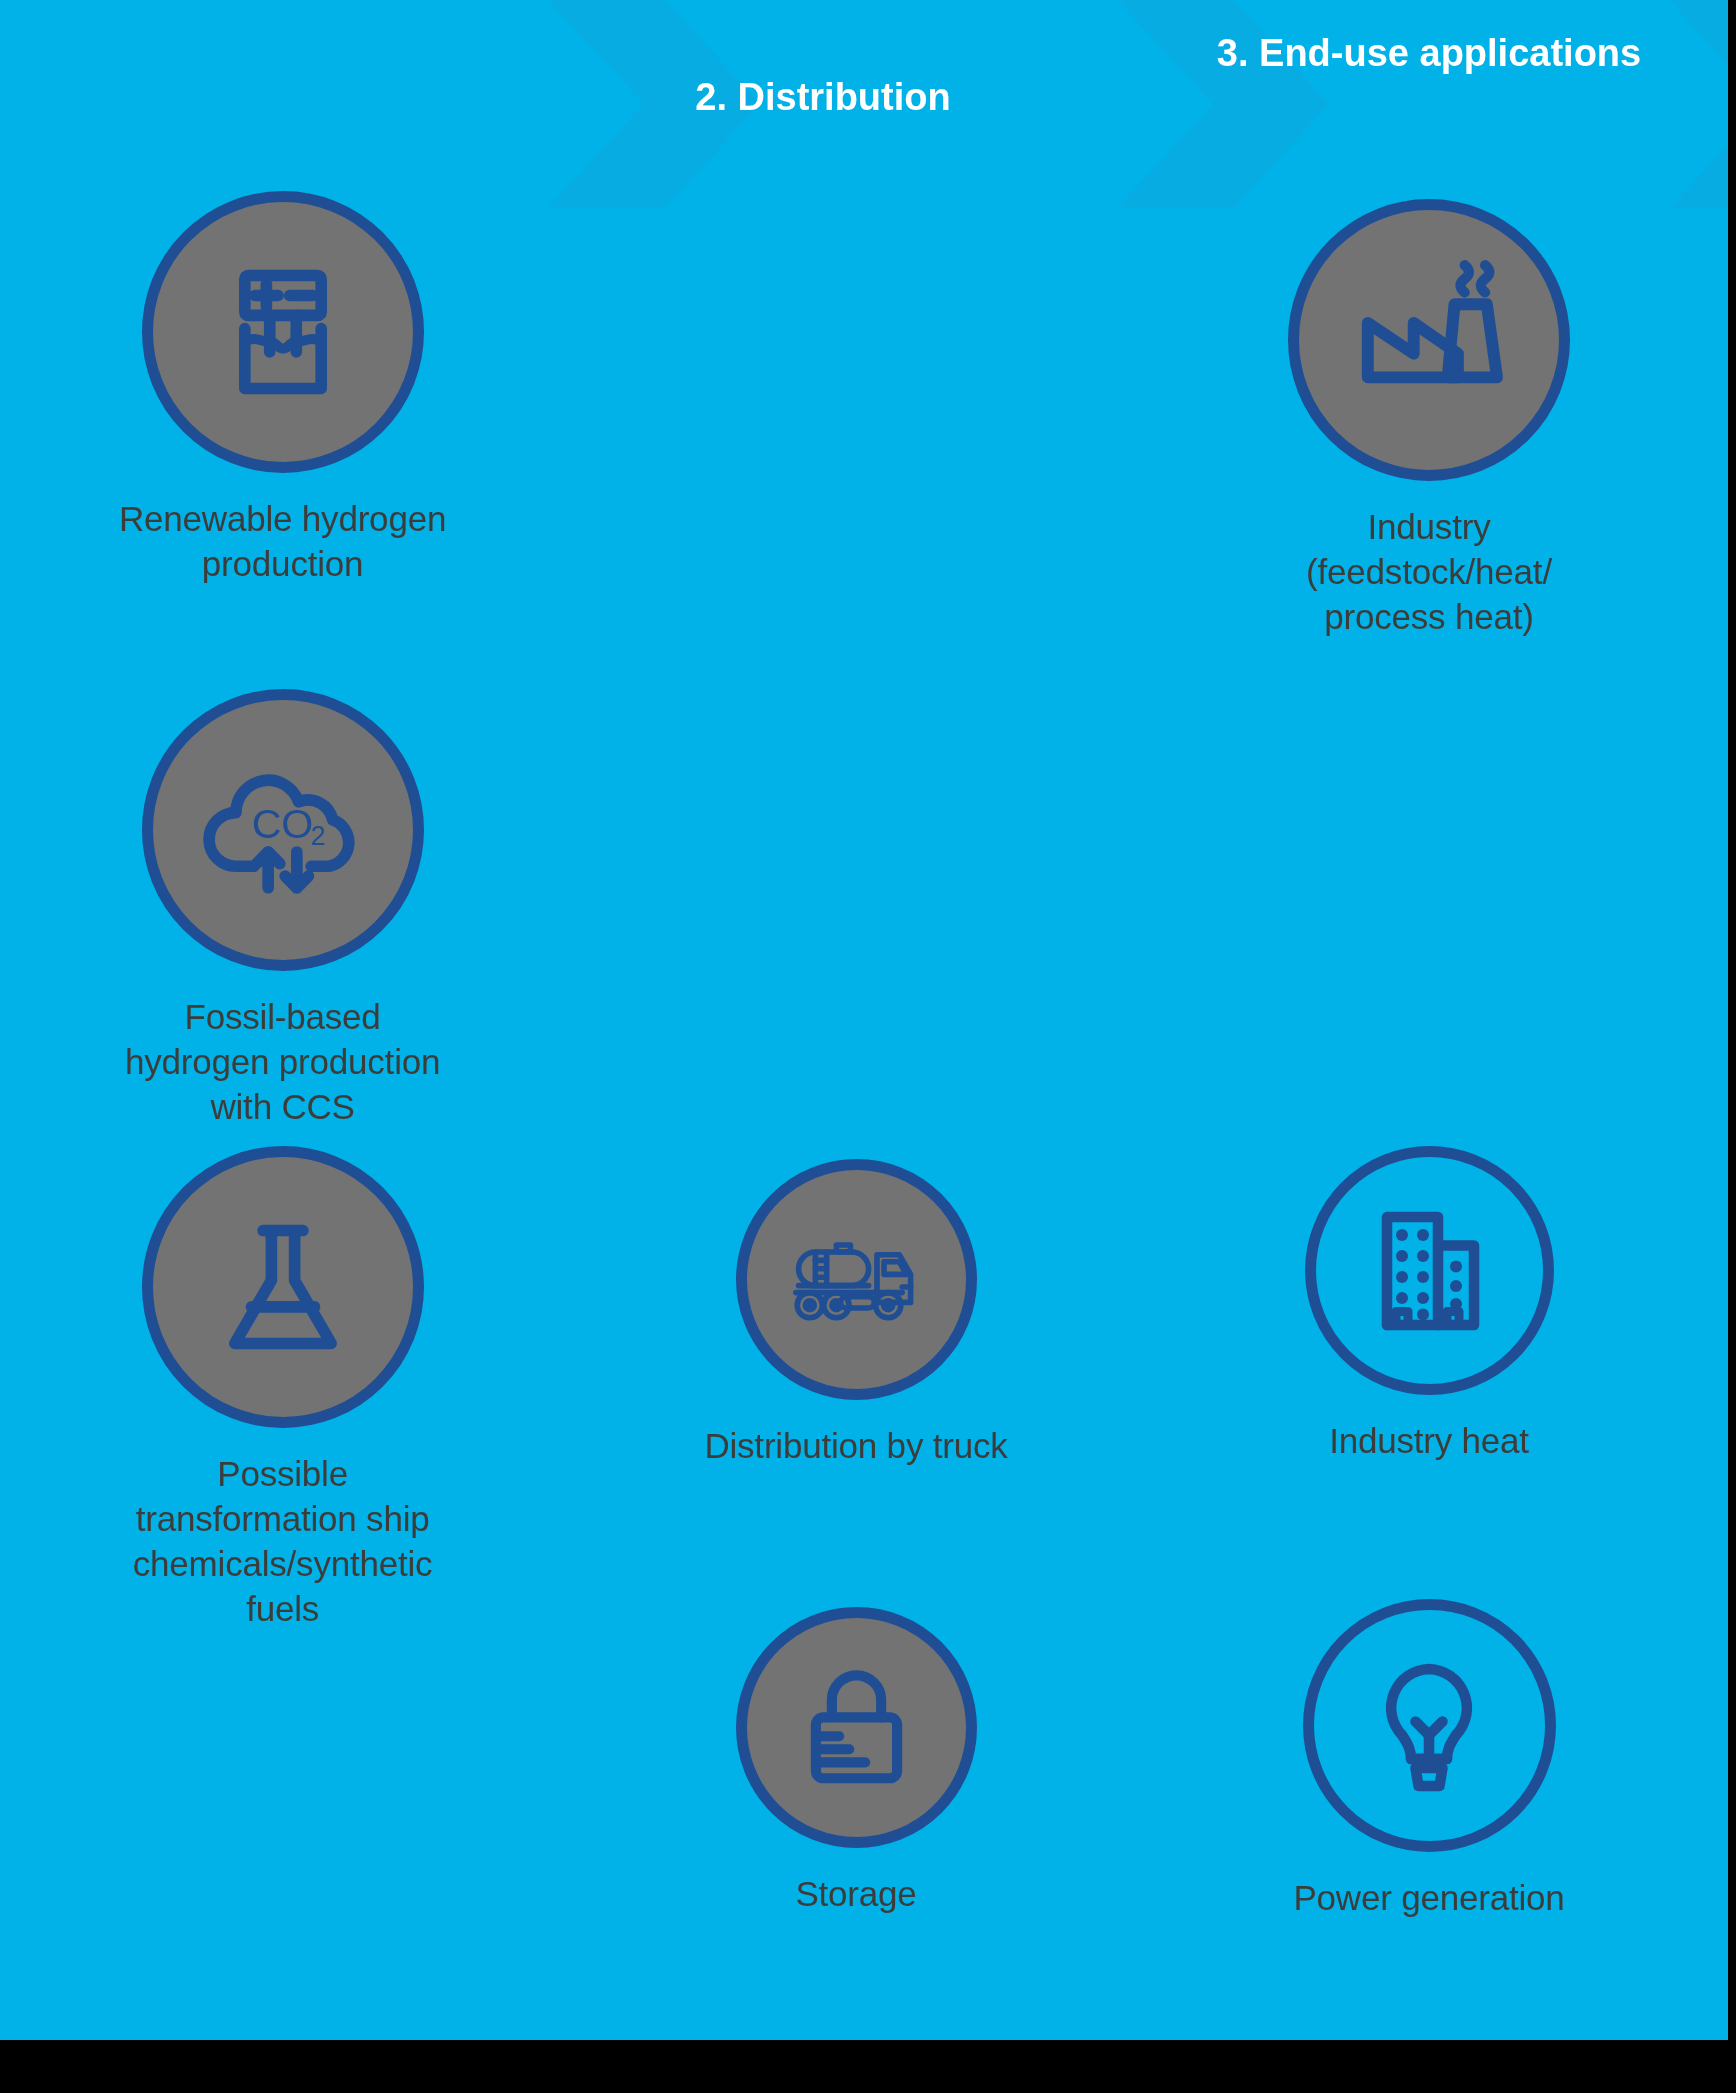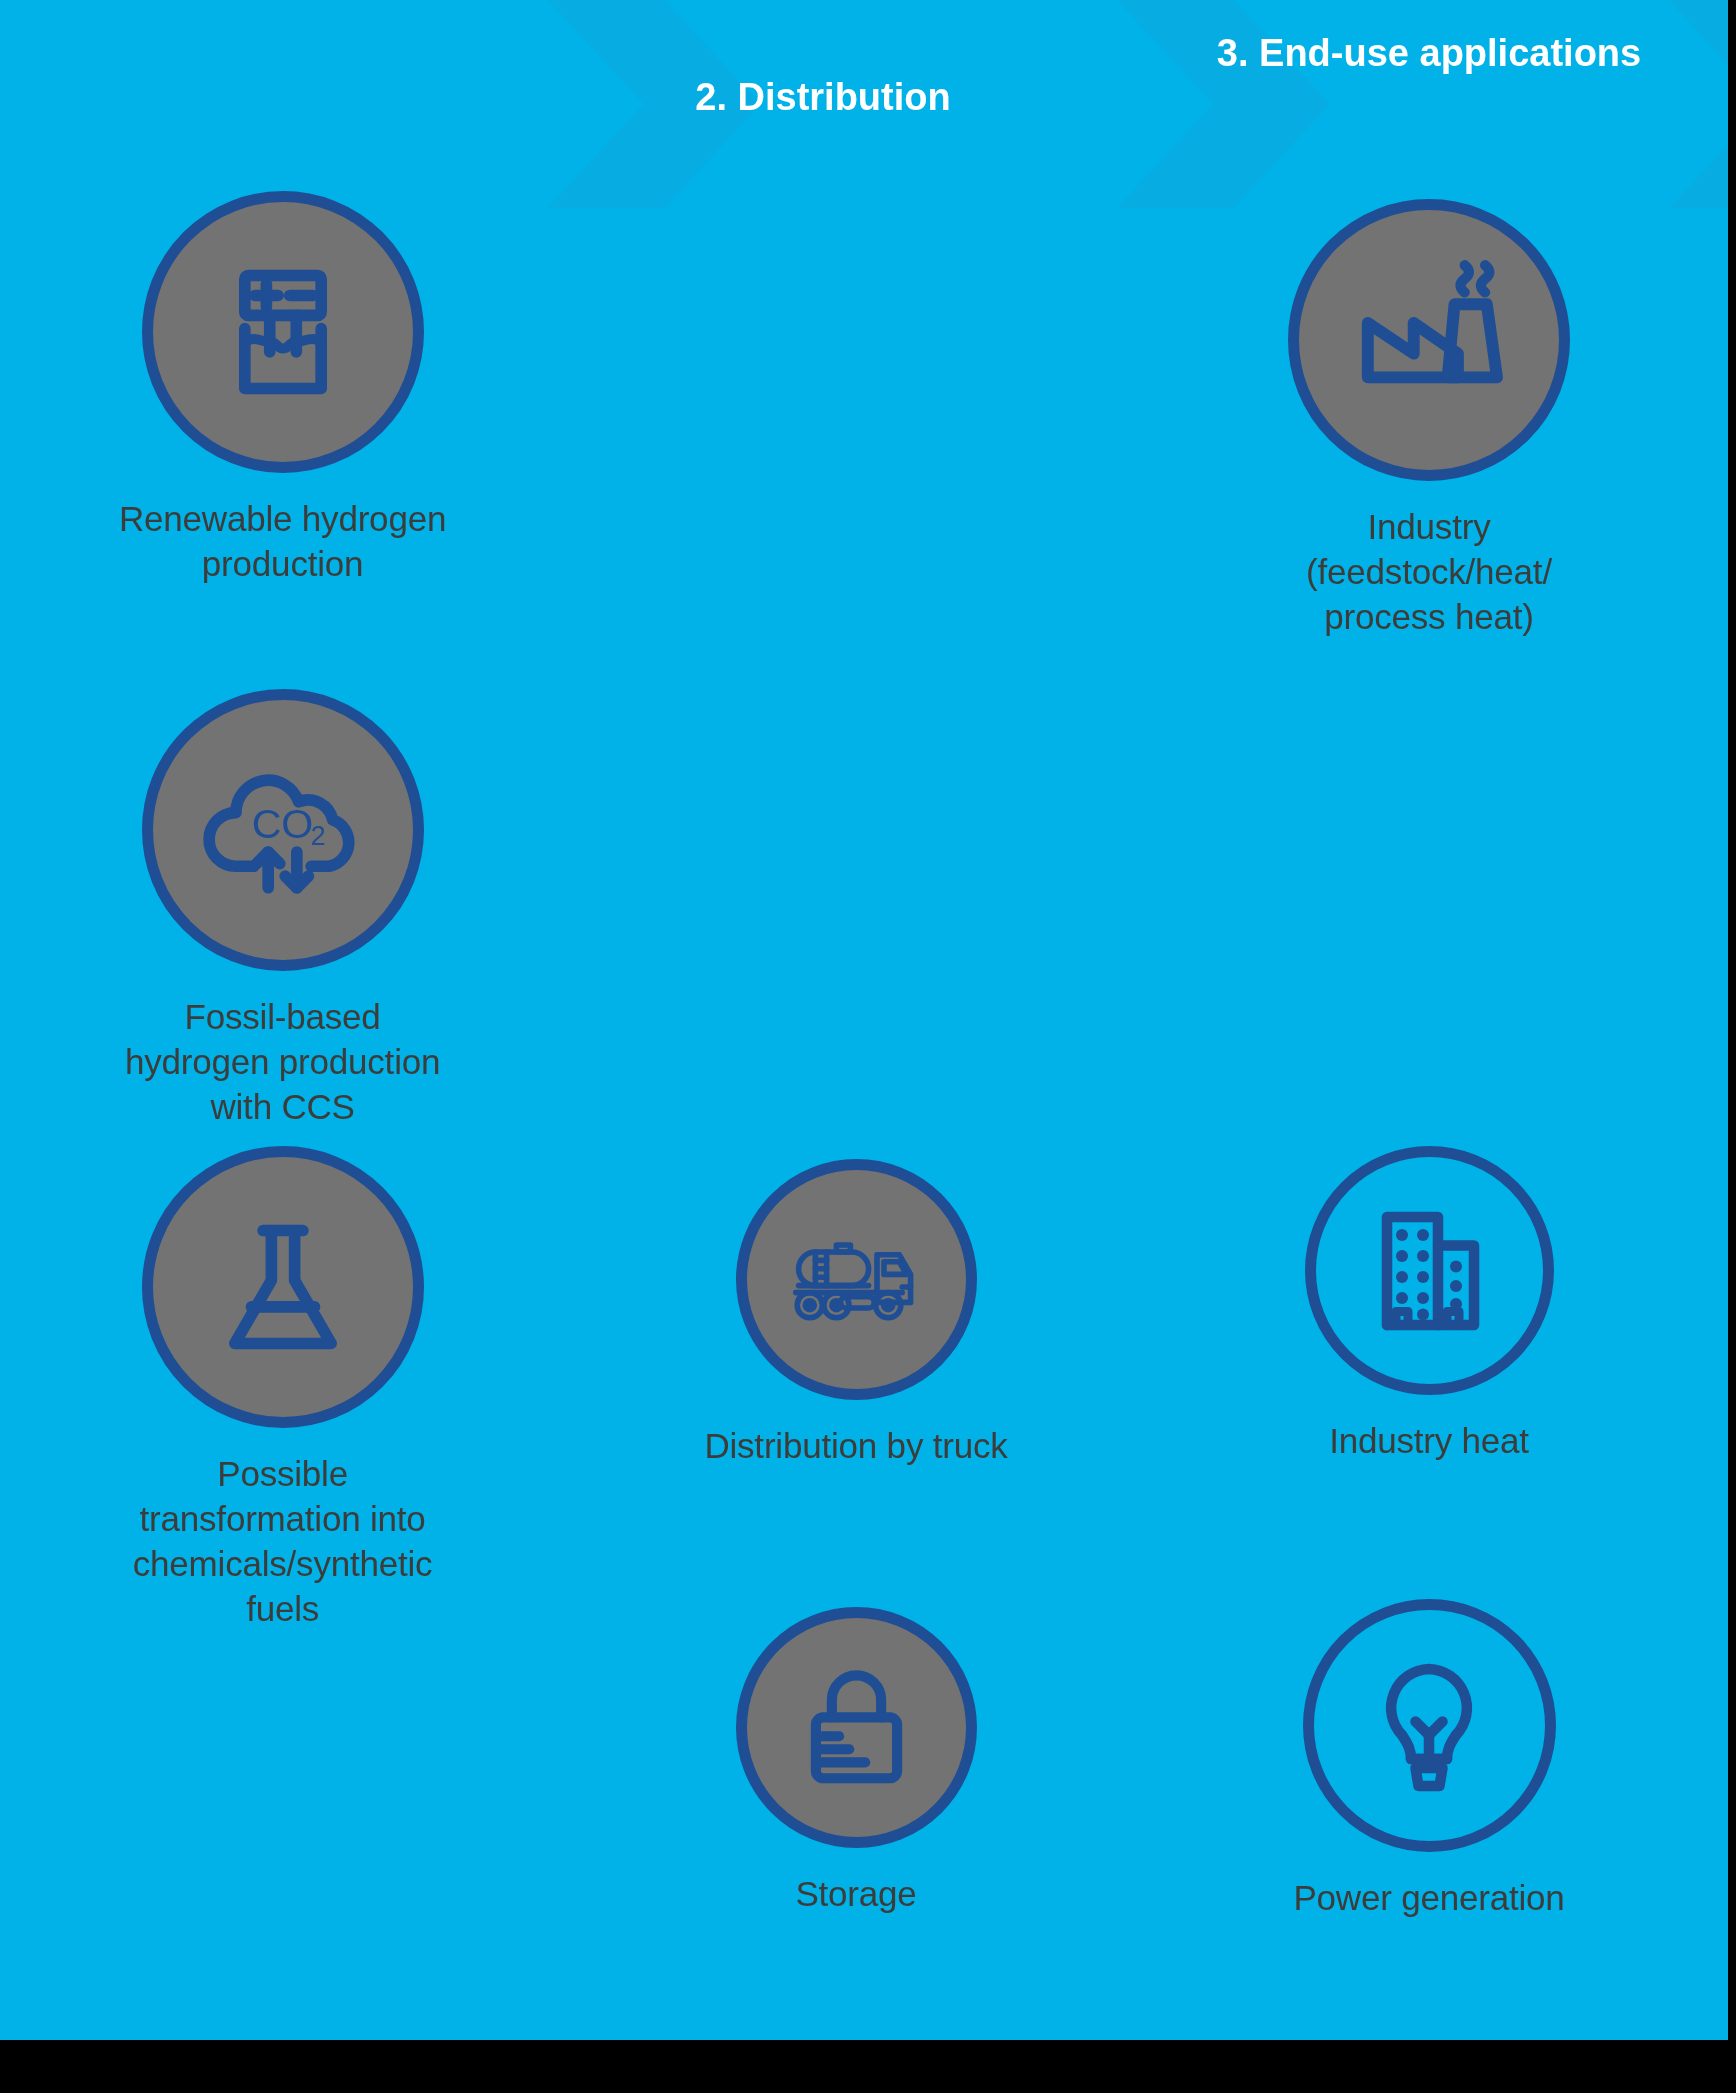--- a/index.html
+++ b/index.html
@@ -115,21 +115,21 @@
       <div class="circle filled">
         <span>
           <svg width="166" height="166" viewBox="0 0 100 100" fill="none" stroke="#1F4E95" stroke-width="7" stroke-linecap="round" stroke-linejoin="round">
             <line x1="38" y1="16" x2="62" y2="16"></line>
             <path d="M43 16 L43 46 L21 84 L79 84 L57 46 L57 16"></path>
             <line x1="31" y1="62" x2="69" y2="62"></line>
           </svg>
         </span>
       </div>
       <div class="caption">Possible
-transformation into
+transformation ship
 chemicals/synthetic
 fuels</div>
     </div>
   </div>
 
   <div class="col" id="col-2">
 
 
 
     <div class="cell" style="top:1159px">

